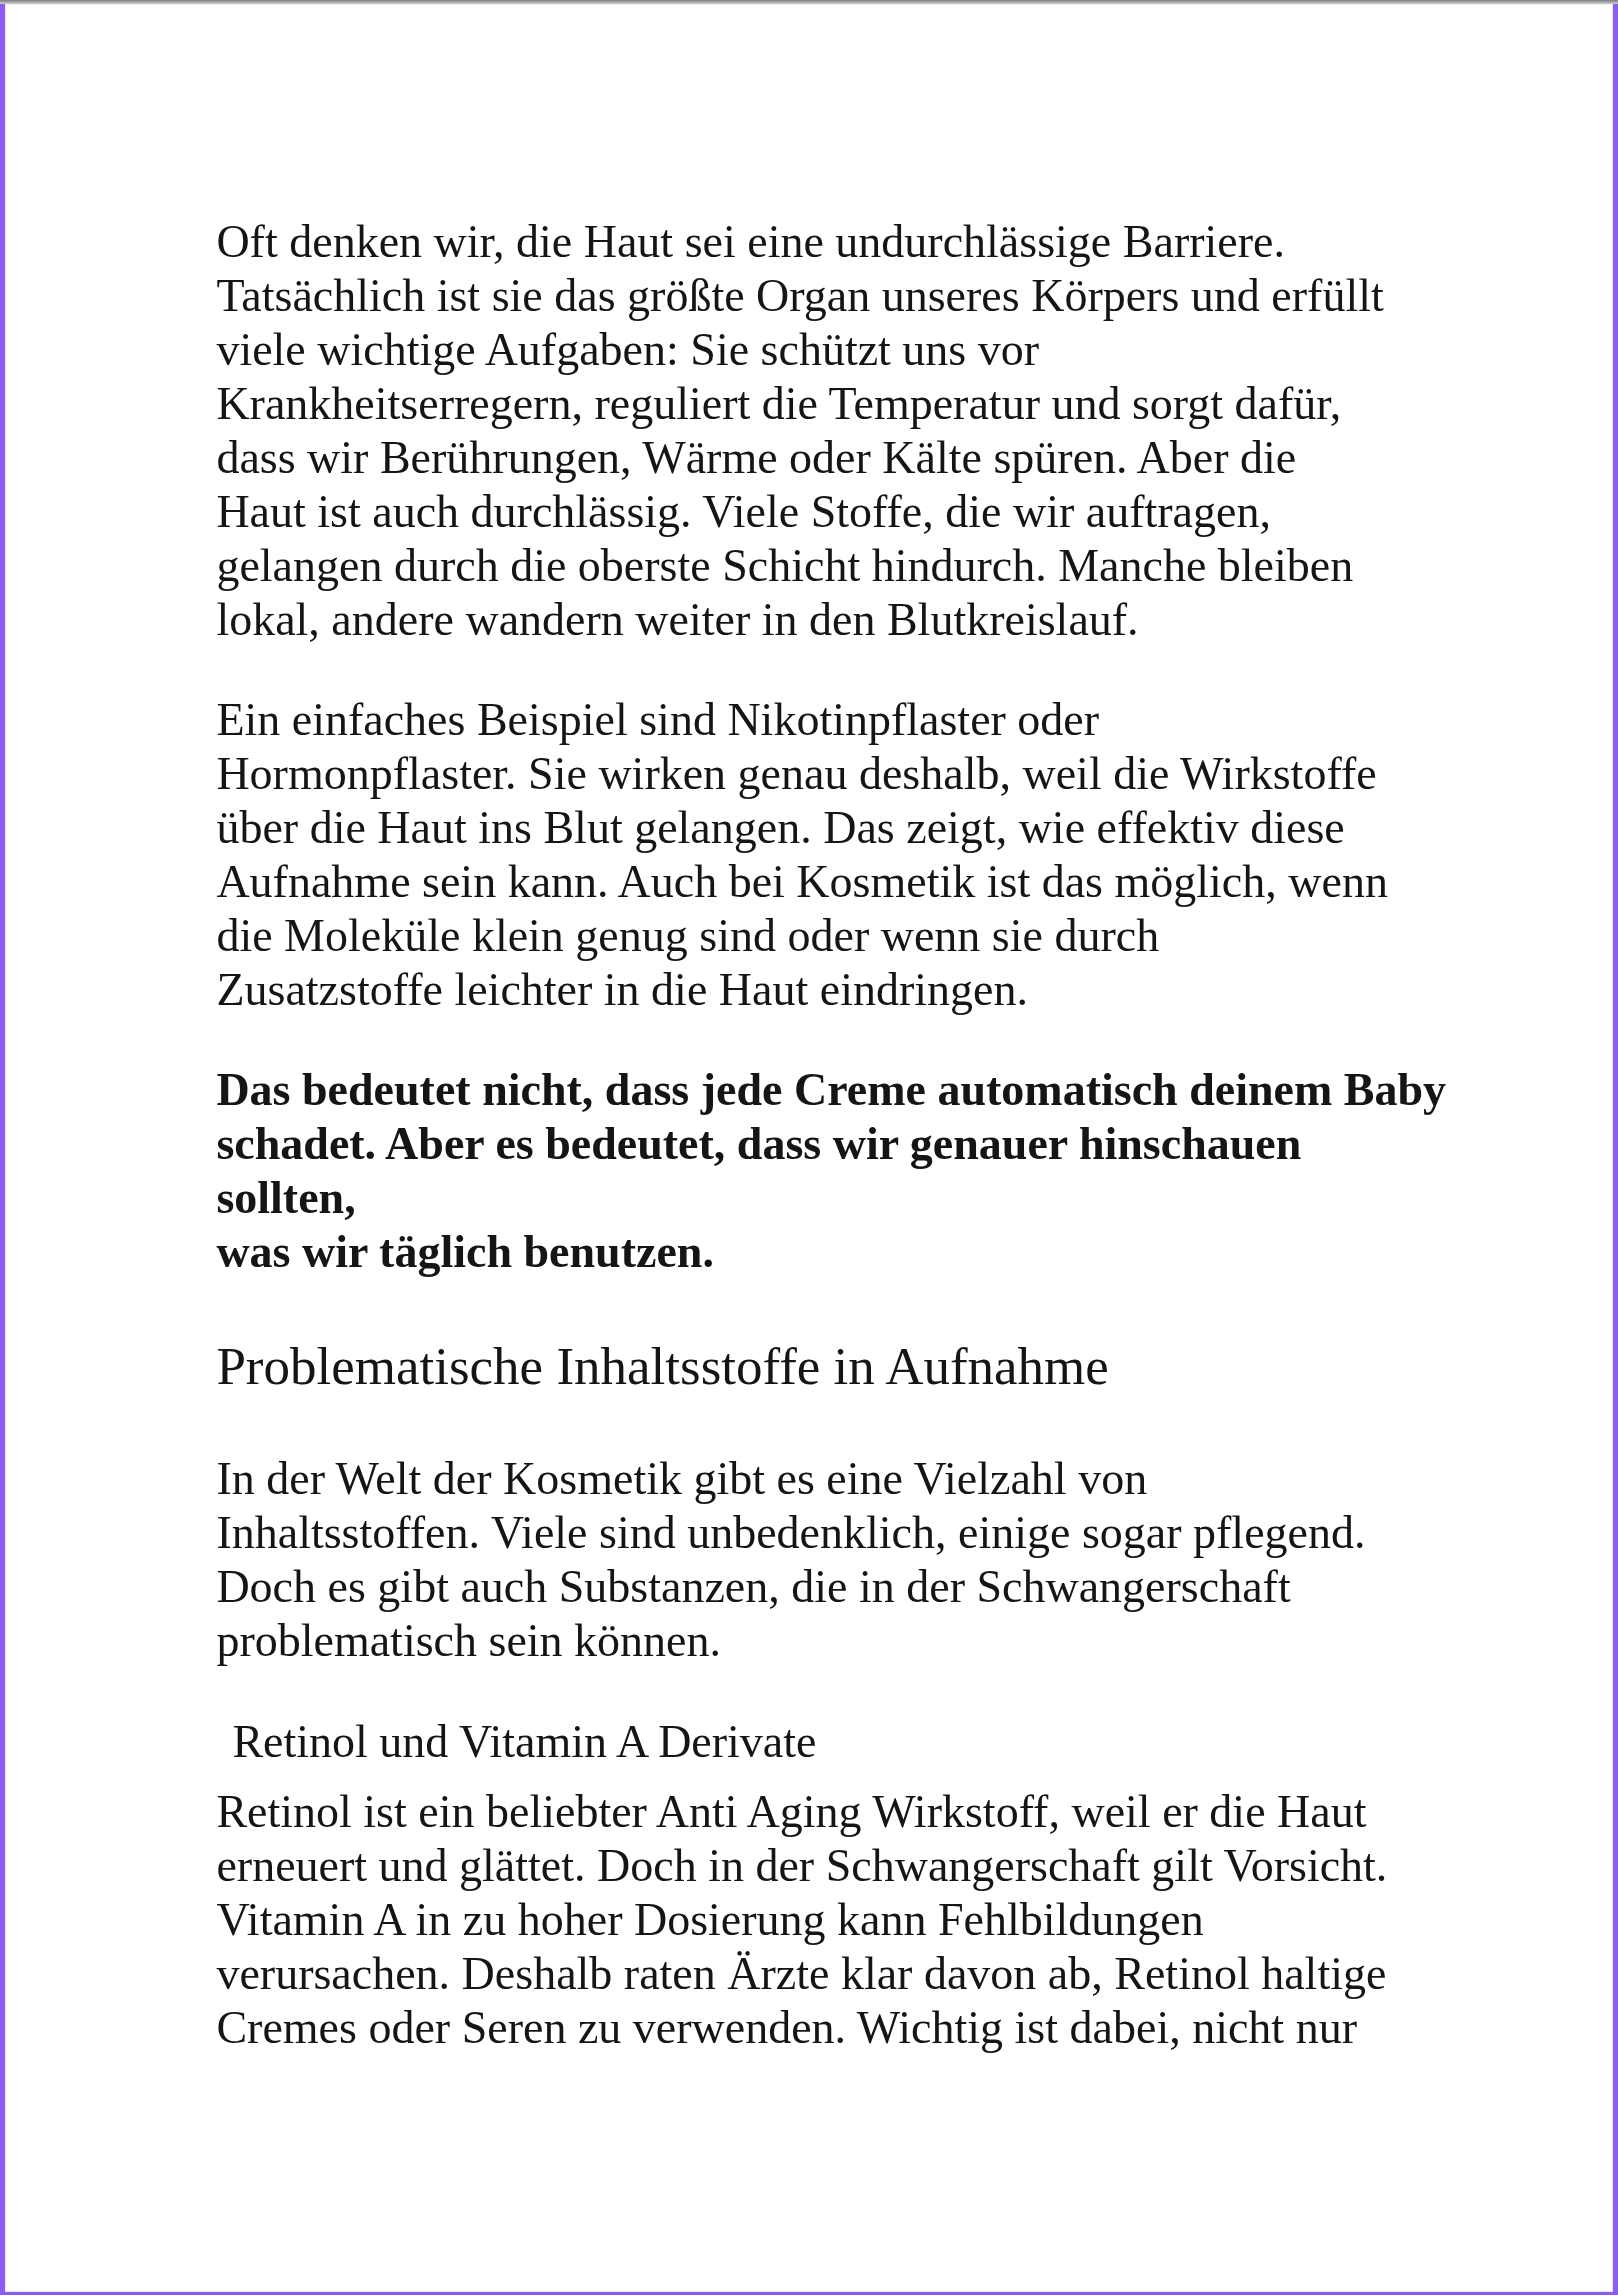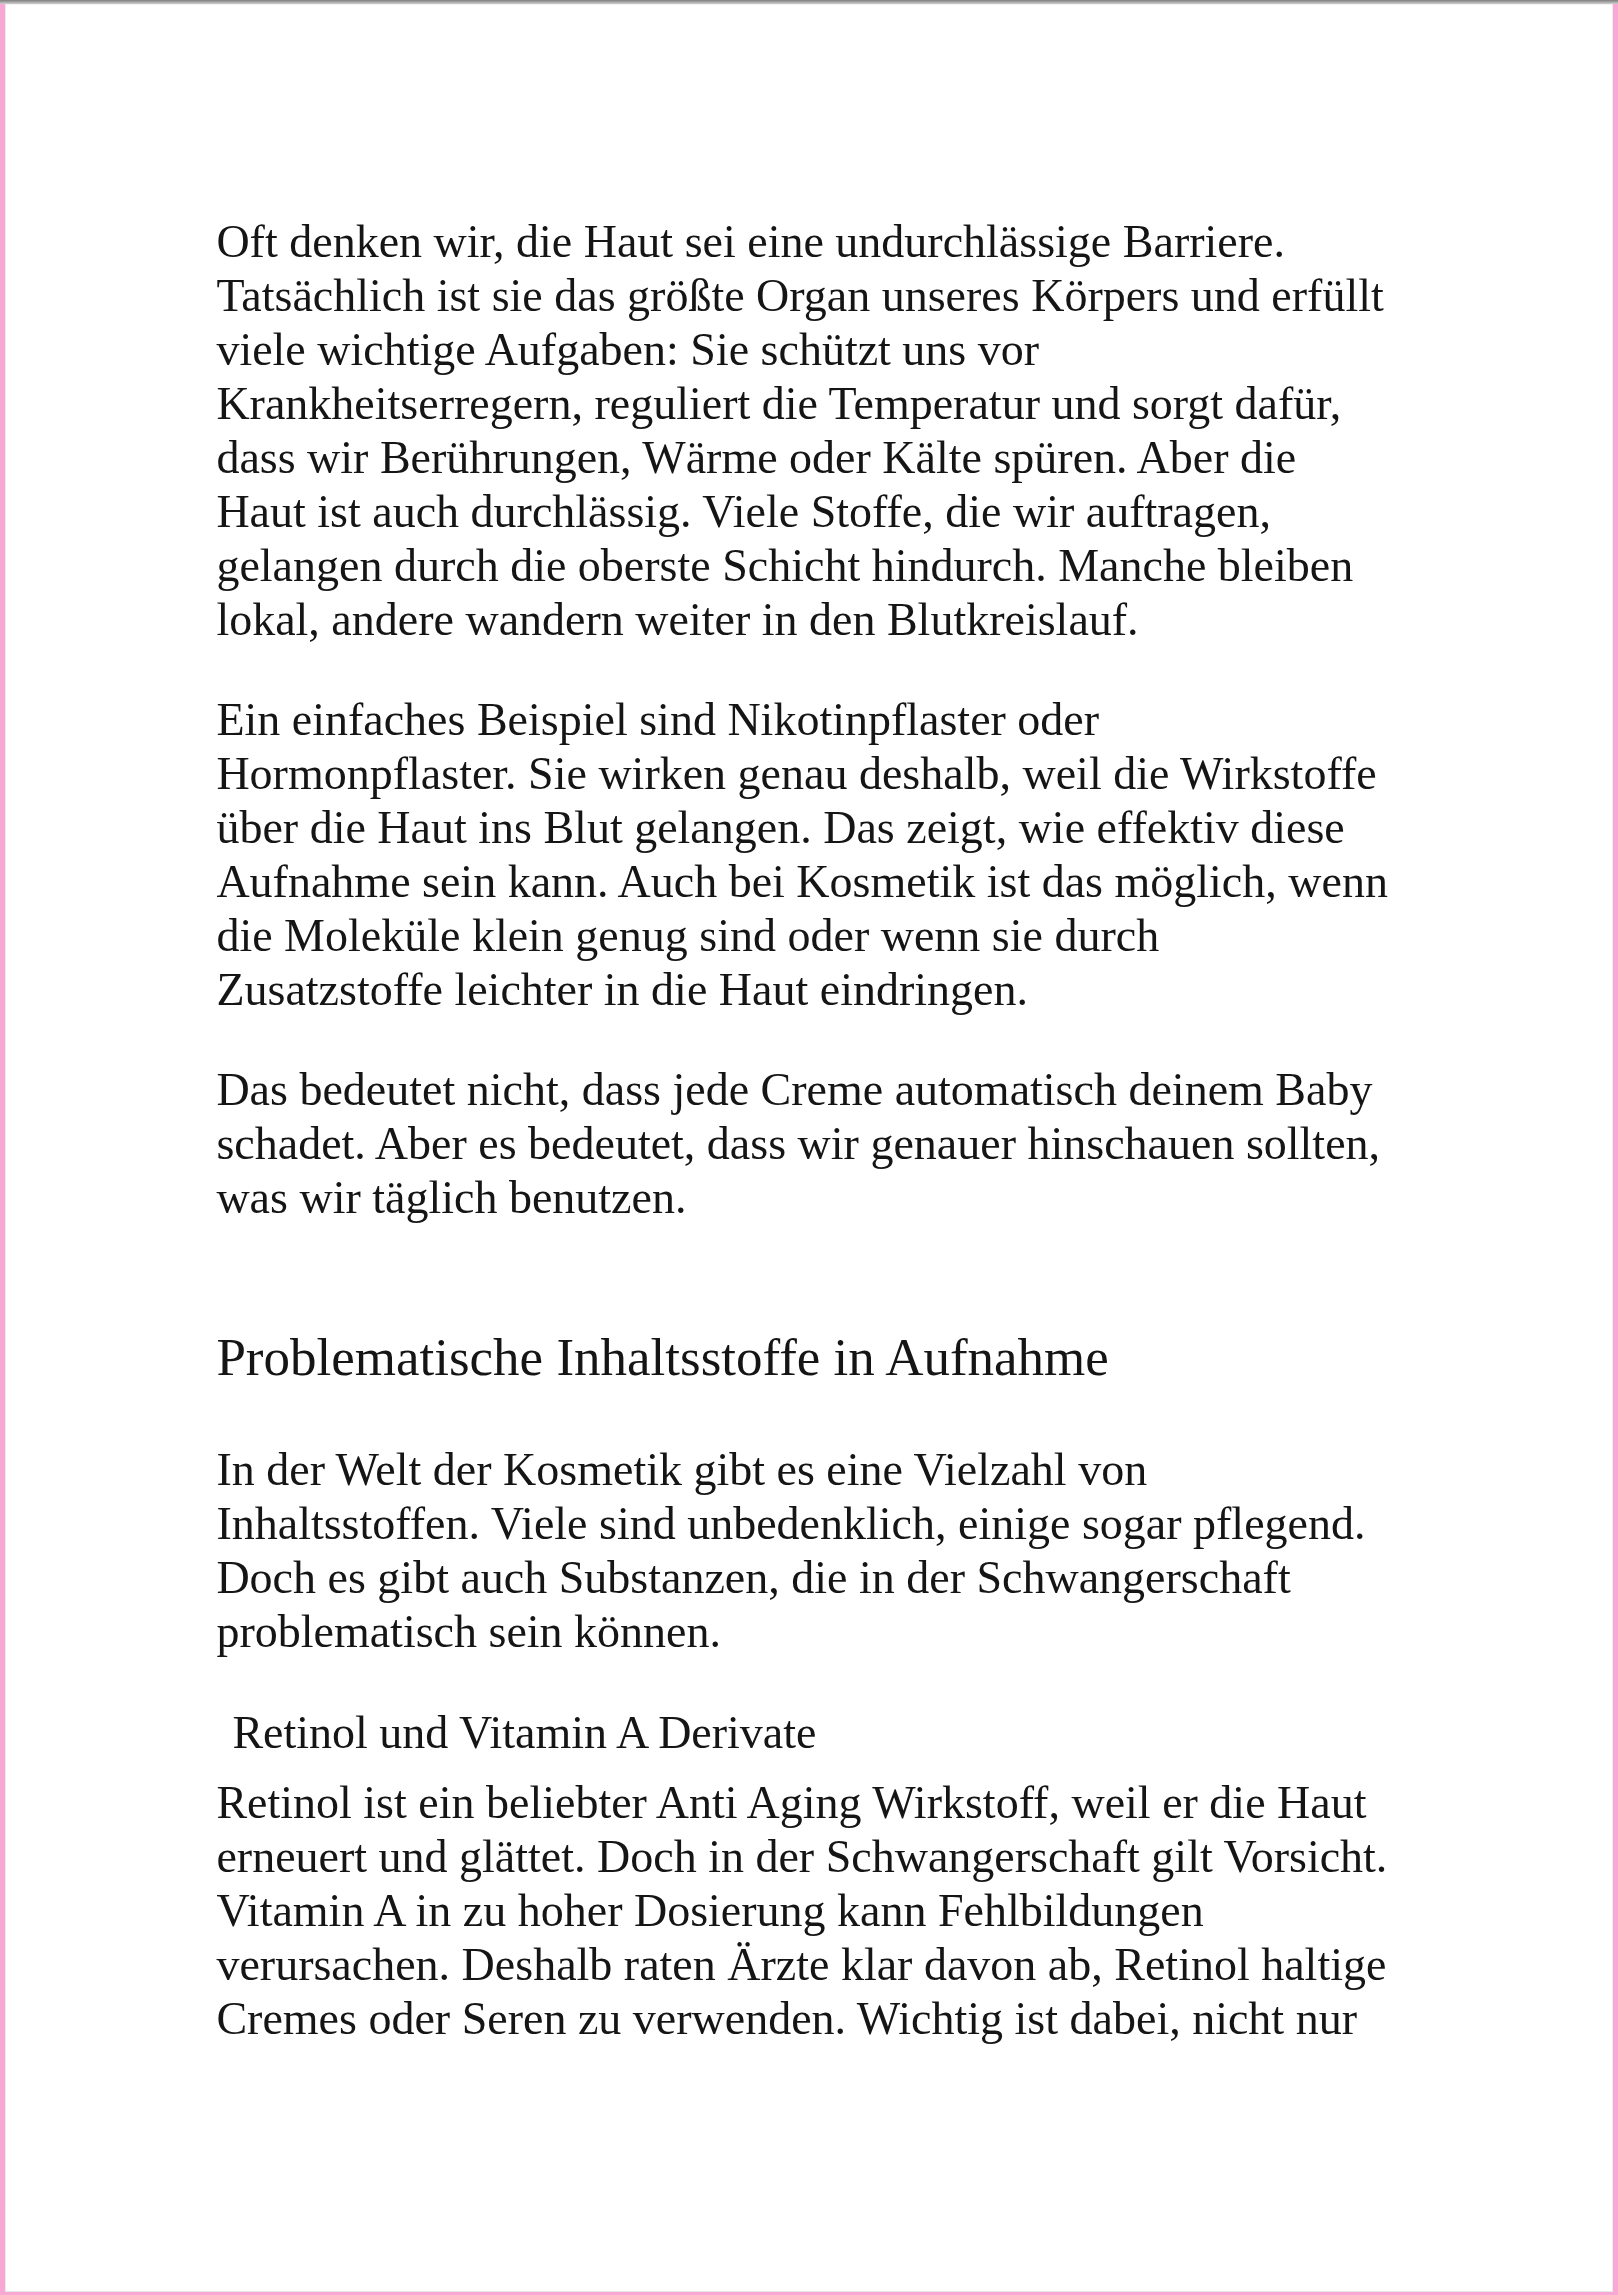--- a/index.html
+++ b/index.html
@@ -4,21 +4,21 @@
 <style>
   html, body {
     margin: 0;
     padding: 0;
     background: #ffffff;
   }
   .screen {
     position: relative;
     width: 1618px;
     height: 2295px;
-    background: #f9a8d4;
+    background: #8b5cf6;
     overflow: hidden;
     font-family: "Liberation Serif", "DejaVu Serif", serif;
   }
   .top-bar {
     position: absolute;
     top: 0; left: 0; right: 0;
     height: 4px;
     background: linear-gradient(#7d7d7d, #cfcfcf);
   }
   .page {
@@ -35,21 +35,21 @@
     top: 0; left: 0; right: 0;
     padding: 210px 162px 0 210px;
     color: #151515;
   }
   .para {
     margin: 0 0 46px 0;
     font-size: 46px;
     line-height: 54px;
     white-space: pre-line;
   }
-  .para.reassurance { margin-bottom: 101px; }
+  .para.reassurance { margin-bottom: 56px; font-weight: bold; }
   .section-heading {
     margin: 0 0 55px 0;
     font-size: 53px;
     line-height: 62px;
     font-weight: normal;
     white-space: pre-line;
   }
   .para.ingredients { margin-bottom: 47px; }
   .subheading {
     margin: 16px;

